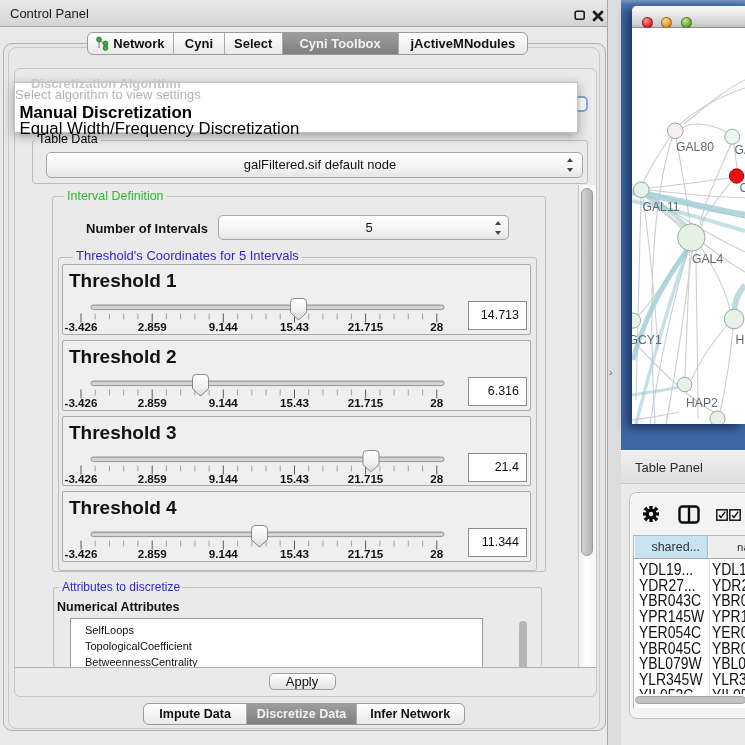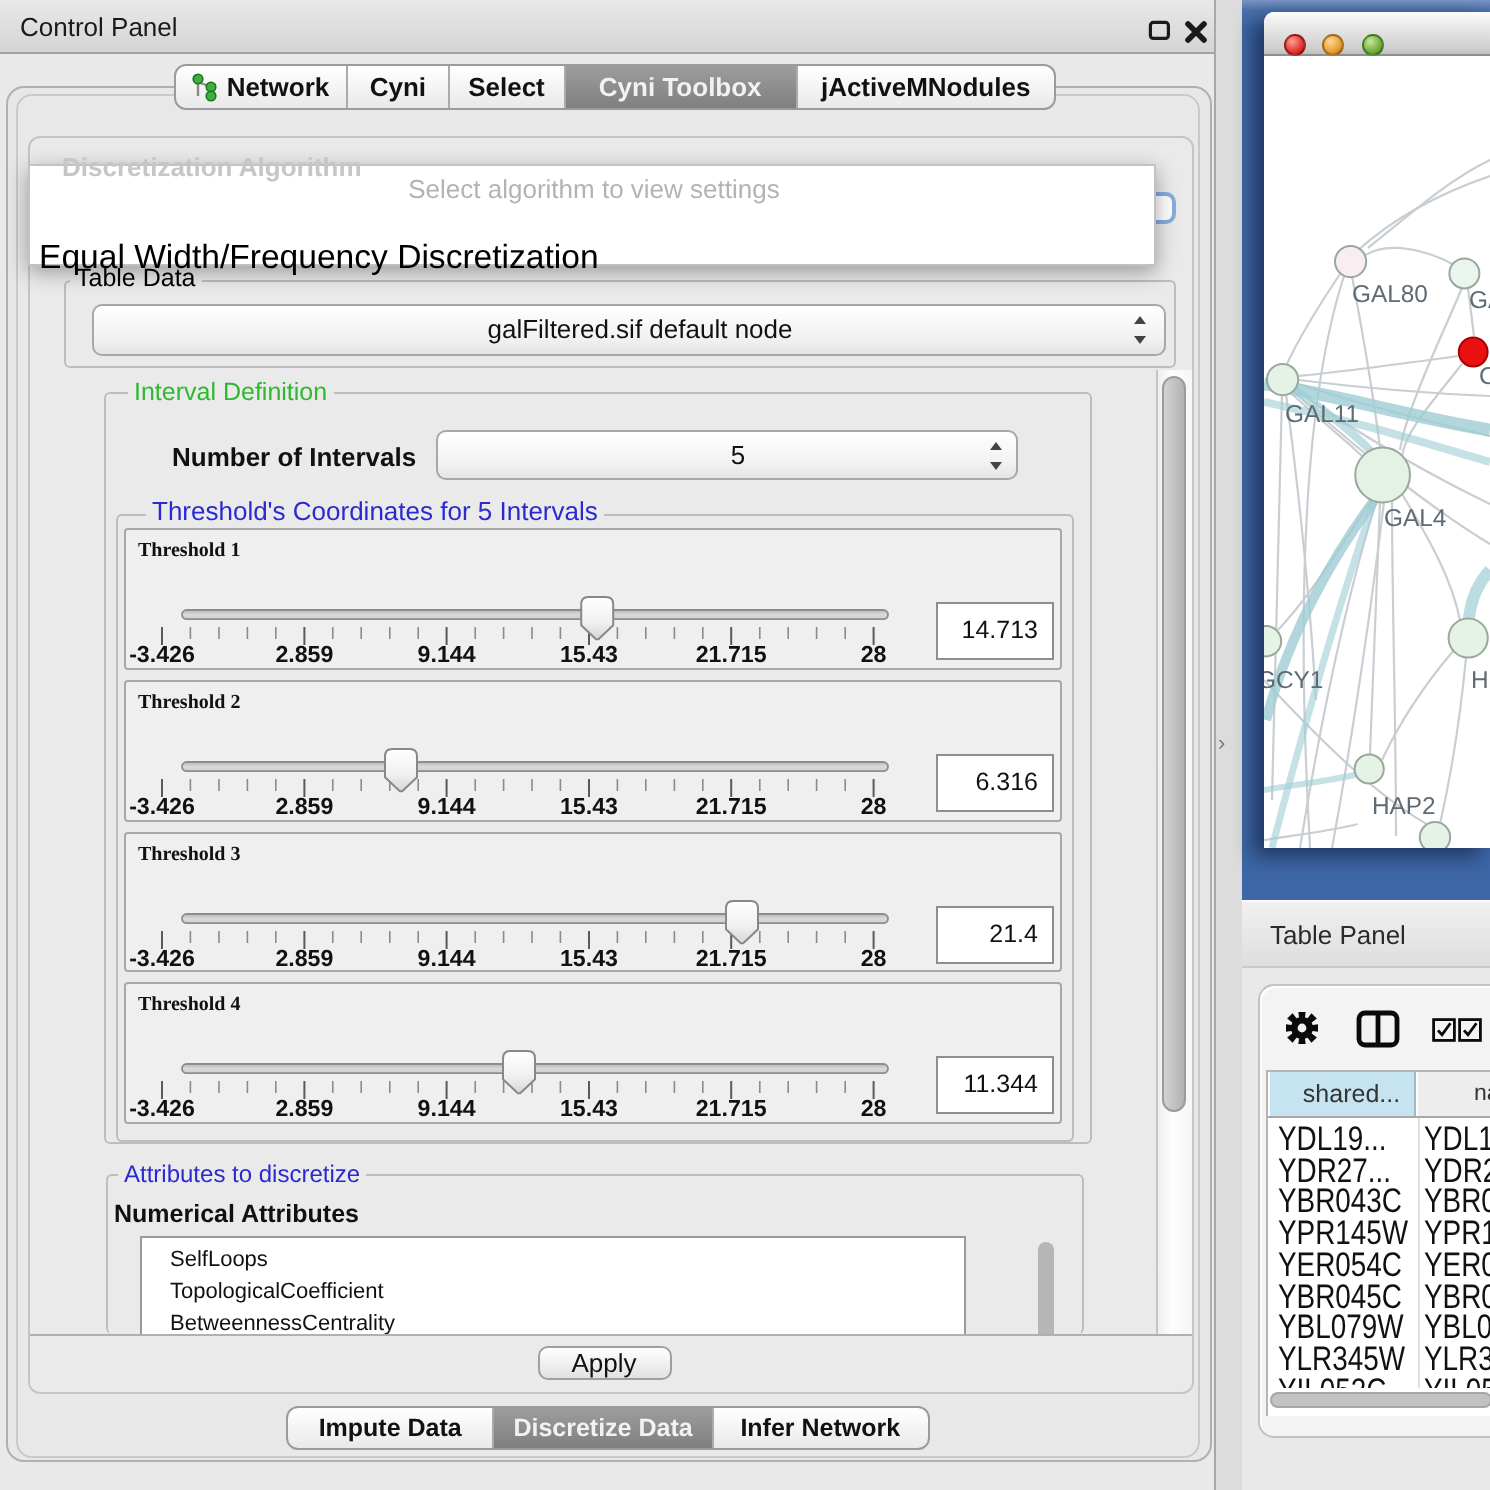--- a/index.html
+++ b/index.html
@@ -30,21 +30,21 @@
 .combo { position:absolute; background:linear-gradient(#ffffff,#f1f1f1 70%,#e4e4e4); border:1px solid #a7a7a7;
   border-radius:5px; font-size:13px; color:#111;text-align:center; }
 .updn { position:absolute; width:9px; height:16px; }
 .updn:before { content:""; position:absolute; left:1px; top:1px; border:3.6px solid transparent;
   border-bottom:4.6px solid #444; border-top:none; }
 .updn:after { content:""; position:absolute; left:1px; bottom:1px; border:3.6px solid transparent;
   border-top:4.6px solid #444; border-bottom:none; }
 
 .tpanel { position:absolute; left:62px; width:469px; height:70.5px; background:#efefef;
   border:1px solid #a8a8a8; border-radius:2px; }
-.tlabel { position:absolute; left:6px; top:5px; font-size:10px; font-weight:bold; color:#111;font-family:Liberation Serif, serif; }
+.tlabel { position:absolute; left:6px; top:5px; font-size:19px; font-weight:bold; color:#111; }
 .vbox { position:absolute; left:405px; top:36px; width:59px; height:29px; background:#fff;
   border:1px solid #8e8e8e; font-size:12.5px; color:#111; text-align:right;
   line-height:27px; padding-right:7px; }
 
 .sbtrack { position:absolute; background:linear-gradient(90deg,#efefef,#fdfdfd 40%,#f6f6f6);
   border-left:1px solid #c6c6c6; border-right:1px solid #c6c6c6; }
 .sbthumb { position:absolute; border-radius:6px; background:linear-gradient(90deg,#d2d2d2,#b2b2b2);
   border:1px solid #9b9b9b; }
 
 #popup { position:absolute; left:14px; top:82px; width:564px; height:51px; background:#fff;
@@ -353,15 +353,16 @@
       <span class="c1">YIL052C</span>
       <span class="c2">YIL052C</span>
     </div>
 </div>
 <div class="abs" style="left:633.5px;top:693.5px;width:111.5px;height:14px;background:#fff"></div>
 <div class="abs" style="left:634.5px;top:696px;width:111px;height:8px;border-radius:4px;background:#c2c2c2;border:1px solid #a6a6a6"></div>
 
 <div class="abs ghost" style="left:31px;top:75.5px;font-size:13px;font-weight:bold;z-index:60">Discretization Algorithm</div>
 <div class="abs" style="left:576px;top:96px;width:12px;height:16px;border:2px solid #85aede;border-left:none;border-radius:0 5px 5px 0;background:#fff;z-index:45"></div>
 <div id="popup">
-<div class="abs" style="left:0;top:3.5px;width:564px;text-align:center;font-size:13px;color:#b3b3b3">Select algorithm to view settings</div>
+<div class="abs" style="left:0;top:3.5px;width:564px;text-align:left;font-size:13px;color:#b3b3b3">Select algorithm to view settings</div>
+<div class="abs" style="left:4.5px;top:20px;font-size:16.8px;font-weight:bold;color:#000">Manual Discretization</div>
 <div class="abs" style="left:4.5px;top:36px;font-size:16.8px;color:#000">Equal Width/Frequency Discretization</div>
 </div>
 
 </body></html>

